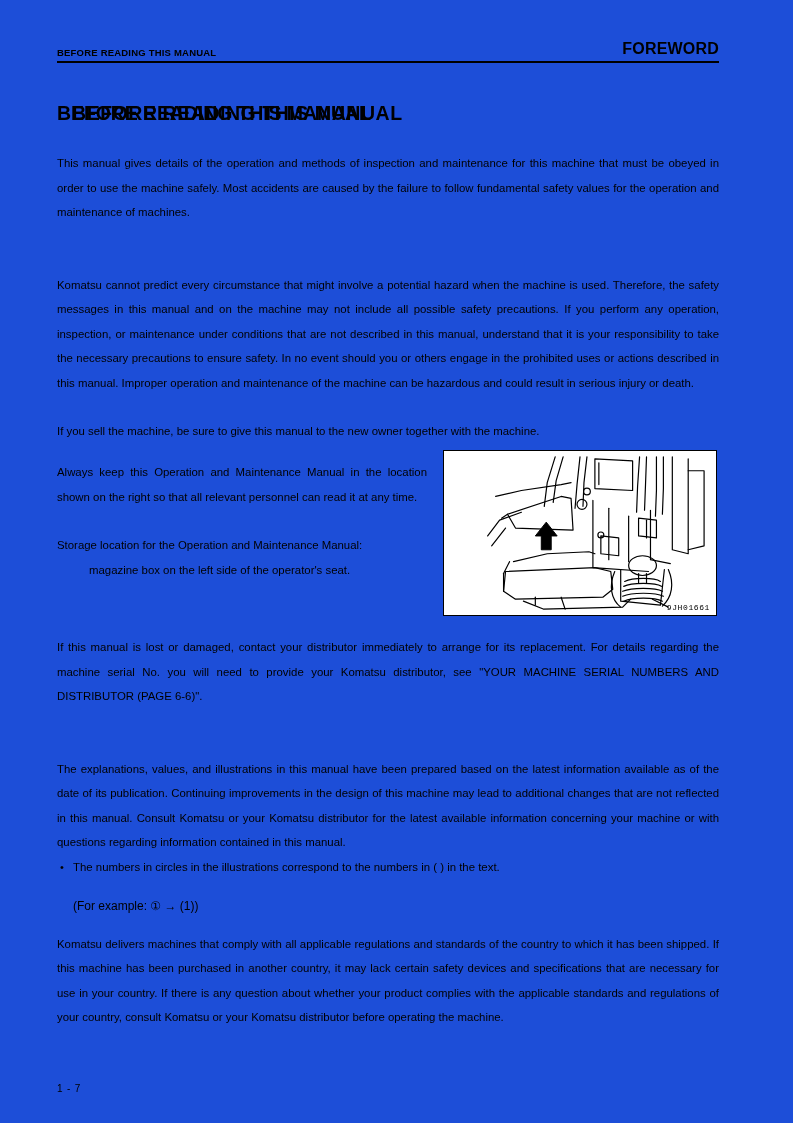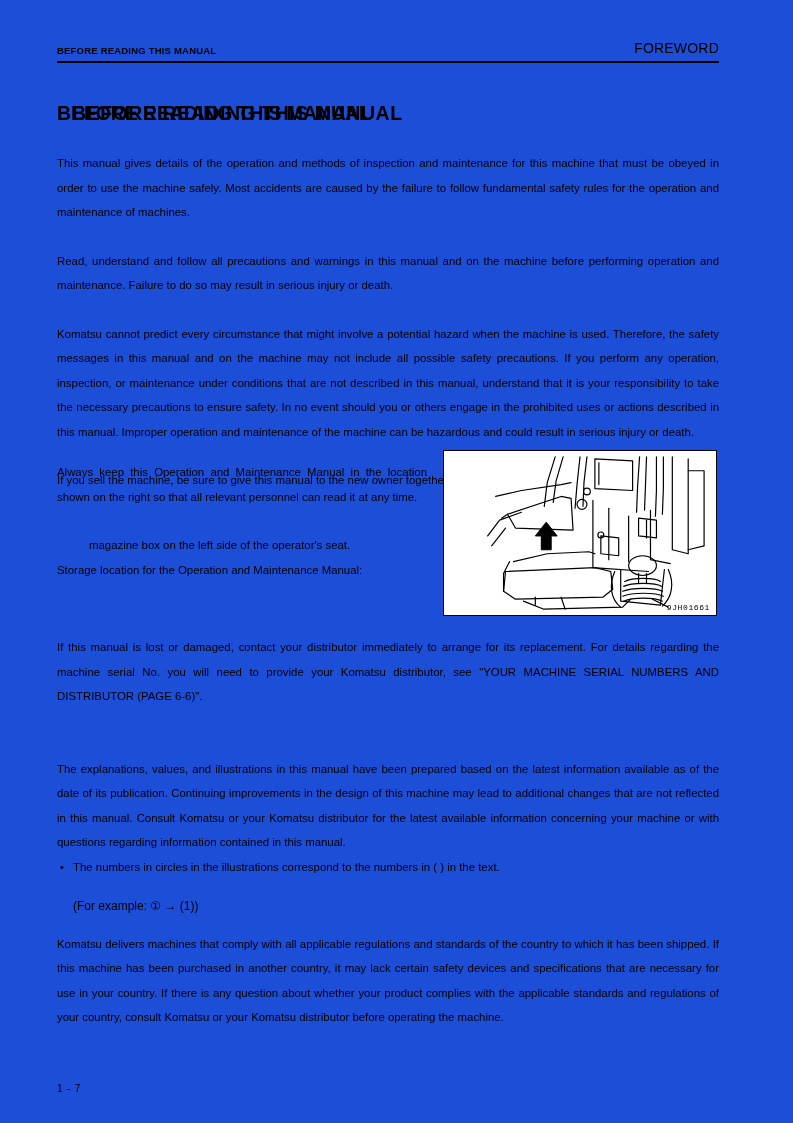--- a/index.html
+++ b/index.html
@@ -30,22 +30,22 @@
     justify-content: space-between;
     align-items: flex-end;
   }
   .header-left {
     font-size: 9.5px;
     font-weight: bold;
     letter-spacing: 0.2px;
     white-space: nowrap;
   }
   .header-right {
-    font-size: 14px;
-    font-weight: normal;
+    font-size: 16px;
+    font-weight: bold;
     letter-spacing: 0.2px;
     white-space: nowrap;
   }
   .header-rule {
     position: absolute;
     left: 57px;
     top: 61px;
     width: 662px;
     height: 2px;
     background: #000000;
@@ -186,34 +186,33 @@
     <span class="header-right">FOREWORD</span>
   </div>
   <div class="header-rule"></div>
 
   <div class="heading-wrap">
     <div class="heading-a">BEFORE READING THIS MANUAL</div>
     <div class="heading-b">BEFORE READING THIS MANUAL</div>
   </div>
 
   <div class="body-col" style="top:151px;">
-    <p class="para">This manual gives details of the operation and methods of inspection and maintenance for this machine that must be obeyed in order to use the machine safely. Most accidents are caused by the failure to follow fundamental safety rules for the operation and maintenance of machines.</p>
-    <div class="gap"></div>
-    <p class="para">Read, understand and follow all precautions and warnings in this manual and on the machine before performing operation and maintenance. Failure to do so may result in serious injury or death.</p>
+    <p class="para">This manual gives details of the operation and methods of inspection and maintenance for this machine that must be obeyed in order to use the machine safely. Most accidents are caused by the failure to follow fundamental safety values for the operation and maintenance of machines.</p>
+    <div class="gap"></div>
     <div class="gap"></div>
     <p class="para">Komatsu cannot predict every circumstance that might involve a potential hazard when the machine is used. Therefore, the safety messages in this manual and on the machine may not include all possible safety precautions. If you perform any operation, inspection, or maintenance under conditions that are not described in this manual, understand that it is your responsibility to take the necessary precautions to ensure safety. In no event should you or others engage in the prohibited uses or actions described in this manual. Improper operation and maintenance of the machine can be hazardous and could result in serious injury or death.</p>
     <div class="gap"></div>
     <p class="para nojust">If you sell the machine, be sure to give this manual to the new owner together with the machine.</p>
   </div>
 
   <div class="narrow-col">
     <p class="para">Always keep this Operation and Maintenance Manual in the location shown on the right so that all relevant personnel can read it at any time.</p>
     <div class="gap"></div>
+    <p class="para nojust">Storage location for the Operation and Maintenance Manual:</p>
     <p class="para nojust storage-indent">magazine box on the left side of the operator's seat.</p>
-    <p class="para nojust">Storage location for the Operation and Maintenance Manual:</p>
   </div>
 
   <div class="figure-box">
     <svg viewBox="0 0 274 166" preserveAspectRatio="none">
       <g fill="none" stroke="#000000" stroke-width="1.2" stroke-linejoin="round" stroke-linecap="round">
 
         <path d="M112 6 L104 32 L101 56"></path>
         <path d="M120 6 L113 30 L110 52"></path>
         <path d="M137 6 L134 34 L132 58"></path>
         <path d="M144 6 L141 32 L140 56"></path>

